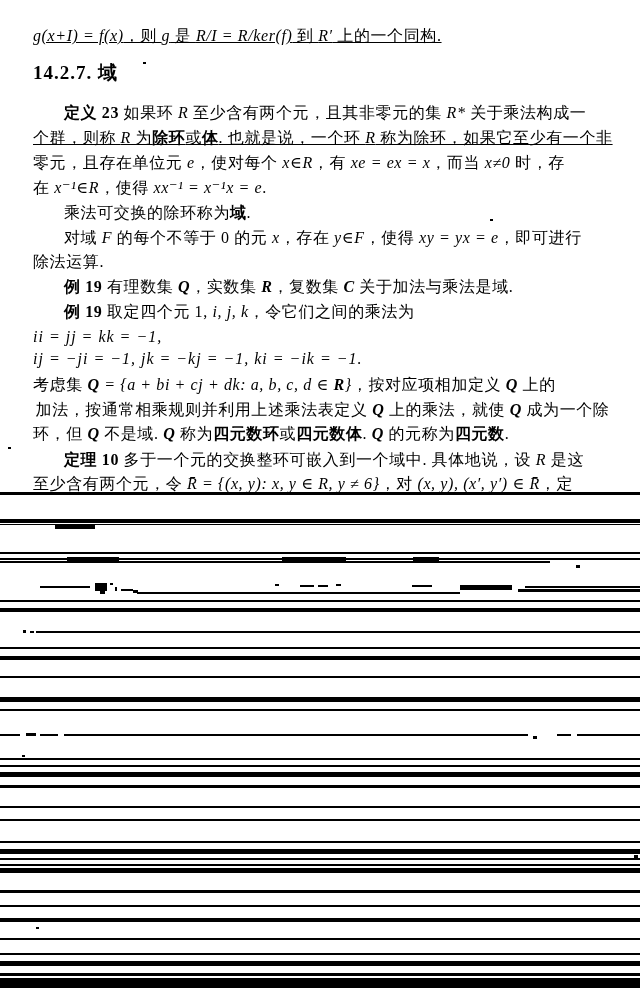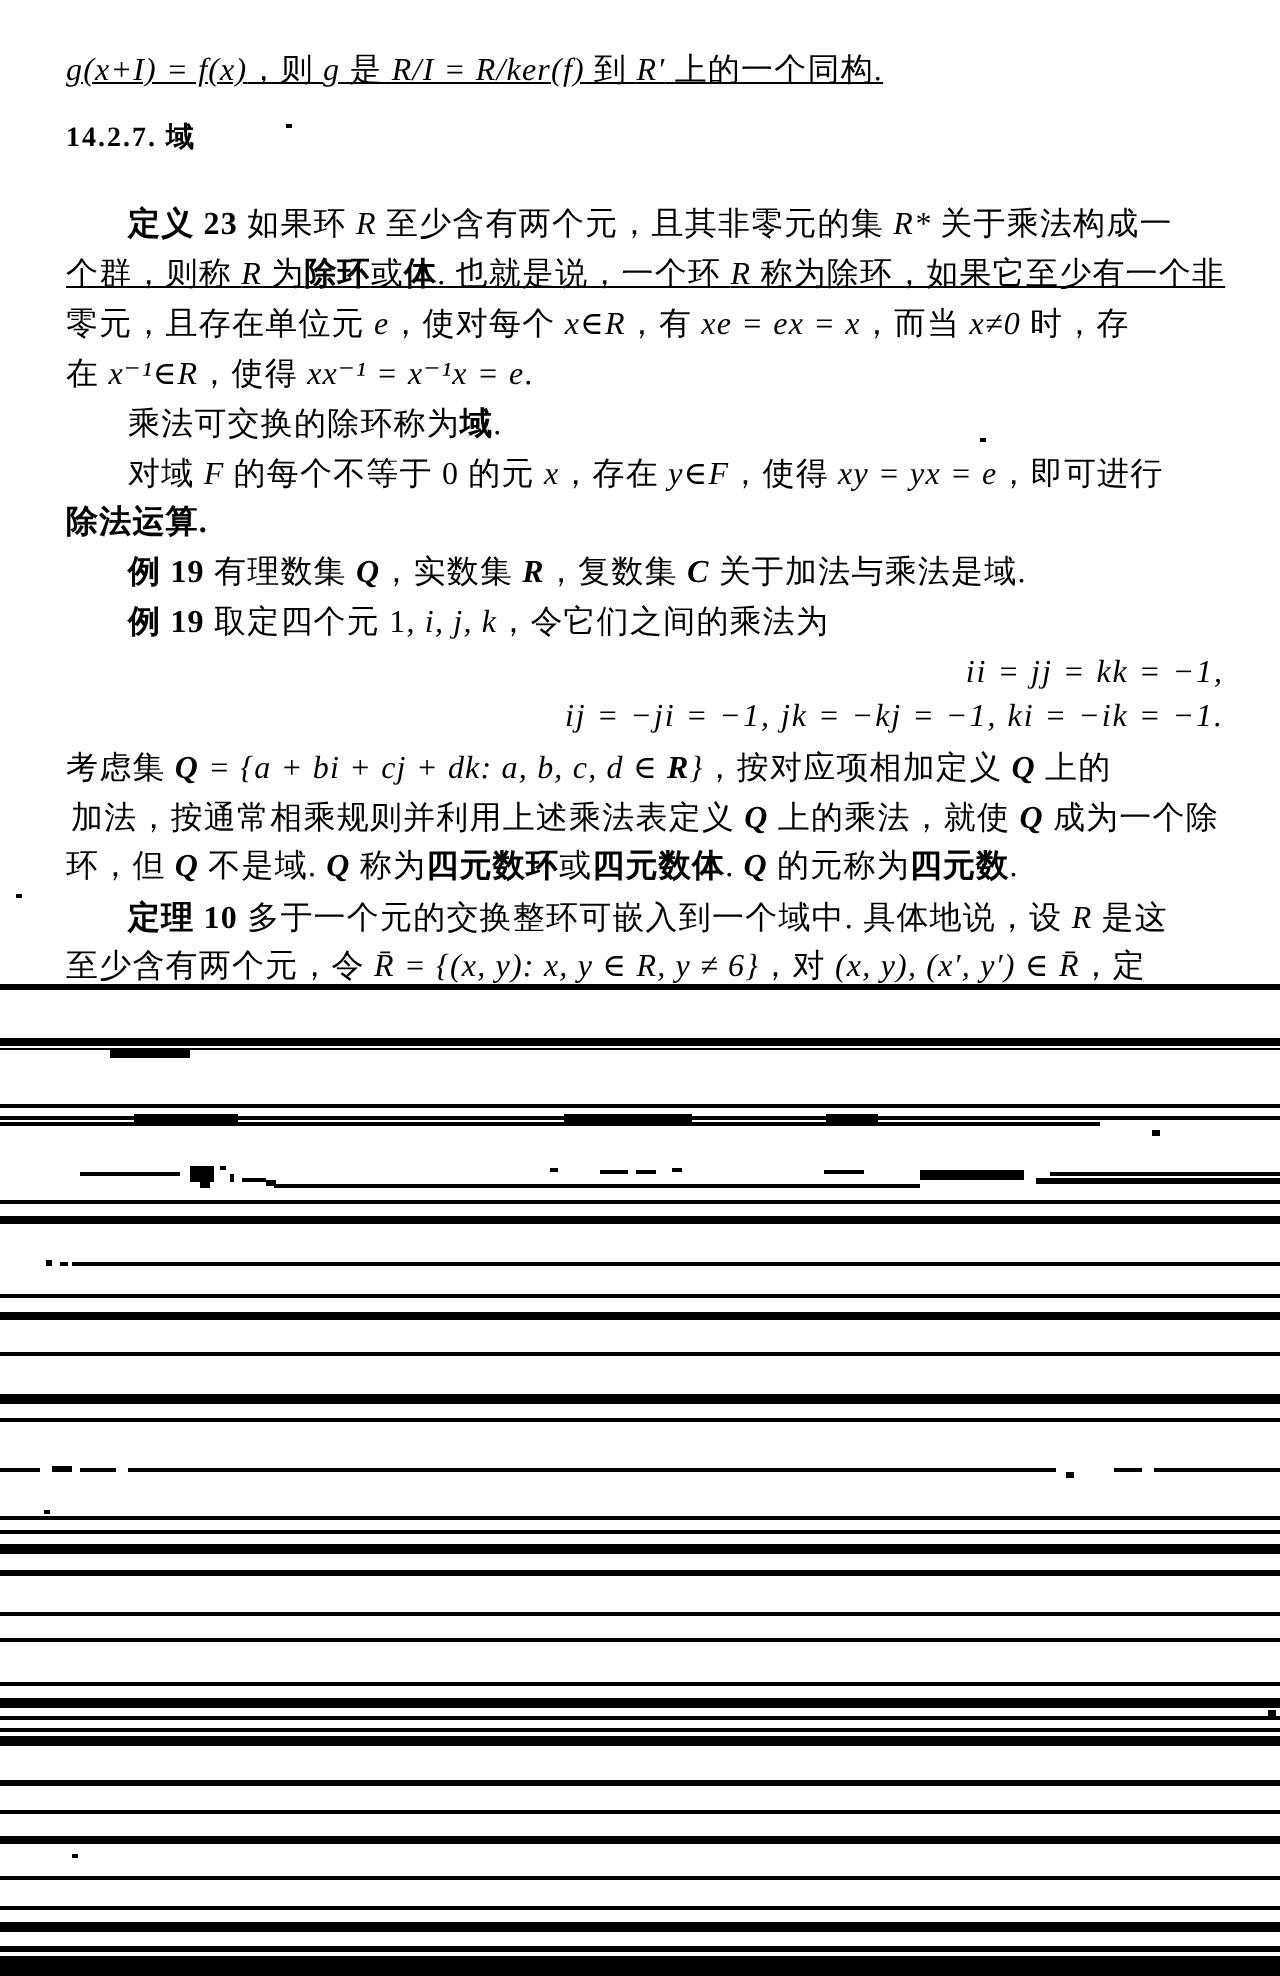--- a/index.html
+++ b/index.html
@@ -6,49 +6,49 @@
   #page{
     position:relative;
     width:640px;height:988px;
     background:#ffffff;
     overflow:hidden;
     font-family:"Liberation Serif","DejaVu Serif",serif;
     color:#000;
   }
   .heading{
     position:absolute;left:33px;top:60px;
-    font-size:14px;font-weight:bold;letter-spacing:1px;
+    font-size:19px;font-weight:bold;letter-spacing:1px;
     white-space:nowrap;
   }
   .tline{
     position:absolute;left:33px;width:579px;
     font-size:16px;line-height:19px;
     letter-spacing:0.6px;white-space:nowrap;
   }
   .tline.indent{padding-left:31px;}
-  .tline.center{text-align:right;padding-left:0;letter-spacing:1px;}
+  .tline.center{text-align:left;padding-left:0;letter-spacing:1px;}
   .seg.b{font-weight:bold;}
   .seg.i{font-style:italic;}
   #artifacts{position:absolute;left:0;top:0;width:640px;height:988px;z-index:5;}
   .gline{position:absolute;background:#000;}
 </style>
 </head>
 <body>
 
 <div id="page">
   <div class="heading">14.2.7. 域</div>
   <div id="text-lines">
       <div class="tline" style="top: 26px; text-decoration: underline;"><span class="seg i">g(x+I) = f(x)</span><span class="seg">，则 </span><span class="seg i">g</span><span class="seg"> 是 </span><span class="seg i">R/I = R/ker(f)</span><span class="seg"> 到 </span><span class="seg i">R′</span><span class="seg"> 上的一个同构.</span></div>
       <div class="tline indent" style="top: 103px;"><span class="seg b">定义 23</span><span class="seg">  如果环 </span><span class="seg i">R</span><span class="seg"> 至少含有两个元，且其非零元的集 </span><span class="seg i">R*</span><span class="seg"> 关于乘法构成一</span></div>
       <div class="tline" style="top: 128px; text-decoration: underline;"><span class="seg">个群，则称 </span><span class="seg i">R</span><span class="seg"> 为</span><span class="seg b">除环</span><span class="seg">或</span><span class="seg b">体</span><span class="seg">. 也就是说，一个环 </span><span class="seg i">R</span><span class="seg"> 称为除环，如果它至少有一个非</span></div>
       <div class="tline" style="top: 153px;"><span class="seg">零元，且存在单位元 </span><span class="seg i">e</span><span class="seg">，使对每个 </span><span class="seg i">x∈R</span><span class="seg">，有 </span><span class="seg i">xe = ex = x</span><span class="seg">，而当 </span><span class="seg i">x≠0</span><span class="seg"> 时，存</span></div>
       <div class="tline" style="top: 178px;"><span class="seg">在 </span><span class="seg i">x⁻¹∈R</span><span class="seg">，使得 </span><span class="seg i">xx⁻¹ = x⁻¹x = e</span><span class="seg">.</span></div>
       <div class="tline indent" style="top: 203px;"><span class="seg">乘法可交换的除环称为</span><span class="seg b">域</span><span class="seg">.</span></div>
       <div class="tline indent" style="top: 228px;"><span class="seg">对域 </span><span class="seg i">F</span><span class="seg"> 的每个不等于 0 的元 </span><span class="seg i">x</span><span class="seg">，存在 </span><span class="seg i">y∈F</span><span class="seg">，使得 </span><span class="seg i">xy = yx = e</span><span class="seg">，即可进行</span></div>
-      <div class="tline" style="top: 252px; font-weight: bold;"><span class="seg">除法运算.</span></div>
+      <div class="tline" style="top: 252px;"><span class="seg">除法运算.</span></div>
       <div class="tline indent" style="top: 277px;"><span class="seg b">例 19</span><span class="seg">  有理数集 </span><span class="seg b i">Q</span><span class="seg">，实数集 </span><span class="seg b i">R</span><span class="seg">，复数集 </span><span class="seg b i">C</span><span class="seg"> 关于加法与乘法是域.</span></div>
       <div class="tline indent" style="top: 302px;"><span class="seg b">例 19</span><span class="seg">  取定四个元 1, </span><span class="seg i">i, j, k</span><span class="seg">，令它们之间的乘法为</span></div>
       <div class="tline center" style="top: 327px;"><span class="seg i">ii = jj = kk = −1,</span></div>
       <div class="tline center" style="top: 349px;"><span class="seg i">ij = −ji = −1,  jk = −kj = −1,  ki = −ik = −1.</span></div>
       <div class="tline" style="top: 375px;"><span class="seg">考虑集 </span><span class="seg b i">Q</span><span class="seg i"> = {a + bi + cj + dk: a, b, c, d ∈ </span><span class="seg b i">R</span><span class="seg i">}</span><span class="seg">，按对应项相加定义 </span><span class="seg b i">Q</span><span class="seg"> 上的</span></div>
       <div class="tline" style="top: 400px; text-align: center;"><span class="seg">加法，按通常相乘规则并利用上述乘法表定义 </span><span class="seg b i">Q</span><span class="seg"> 上的乘法，就使 </span><span class="seg b i">Q</span><span class="seg"> 成为一个除</span></div>
       <div class="tline" style="top: 424px;"><span class="seg">环，但 </span><span class="seg b i">Q</span><span class="seg"> 不是域. </span><span class="seg b i">Q</span><span class="seg"> 称为</span><span class="seg b">四元数环</span><span class="seg">或</span><span class="seg b">四元数体</span><span class="seg">. </span><span class="seg b i">Q</span><span class="seg"> 的元称为</span><span class="seg b">四元数</span><span class="seg">.</span></div>
       <div class="tline indent" style="top: 450px;"><span class="seg b">定理 10</span><span class="seg">  多于一个元的交换整环可嵌入到一个域中. 具体地说，设 </span><span class="seg i">R</span><span class="seg"> 是这</span></div>
       <div class="tline" style="top: 474px;"><span class="seg">至少含有两个元，令 </span><span class="seg i">R̄ = {(x, y): x, y ∈ R, y ≠ 6}</span><span class="seg">，对 </span><span class="seg i">(x, y), (x′, y′) ∈ R̄</span><span class="seg">，定</span></div>
     </div>

